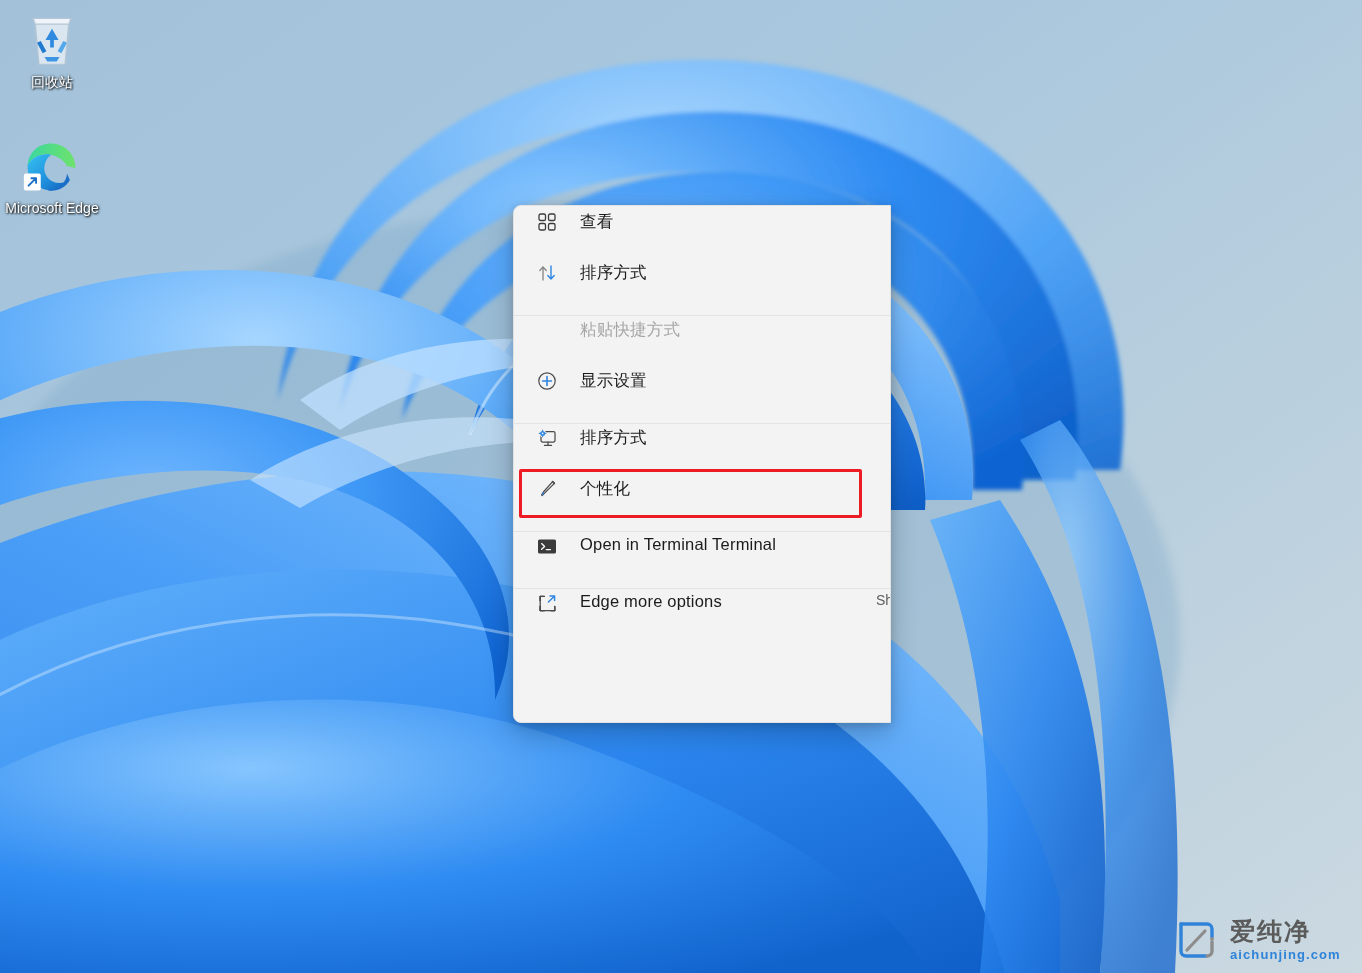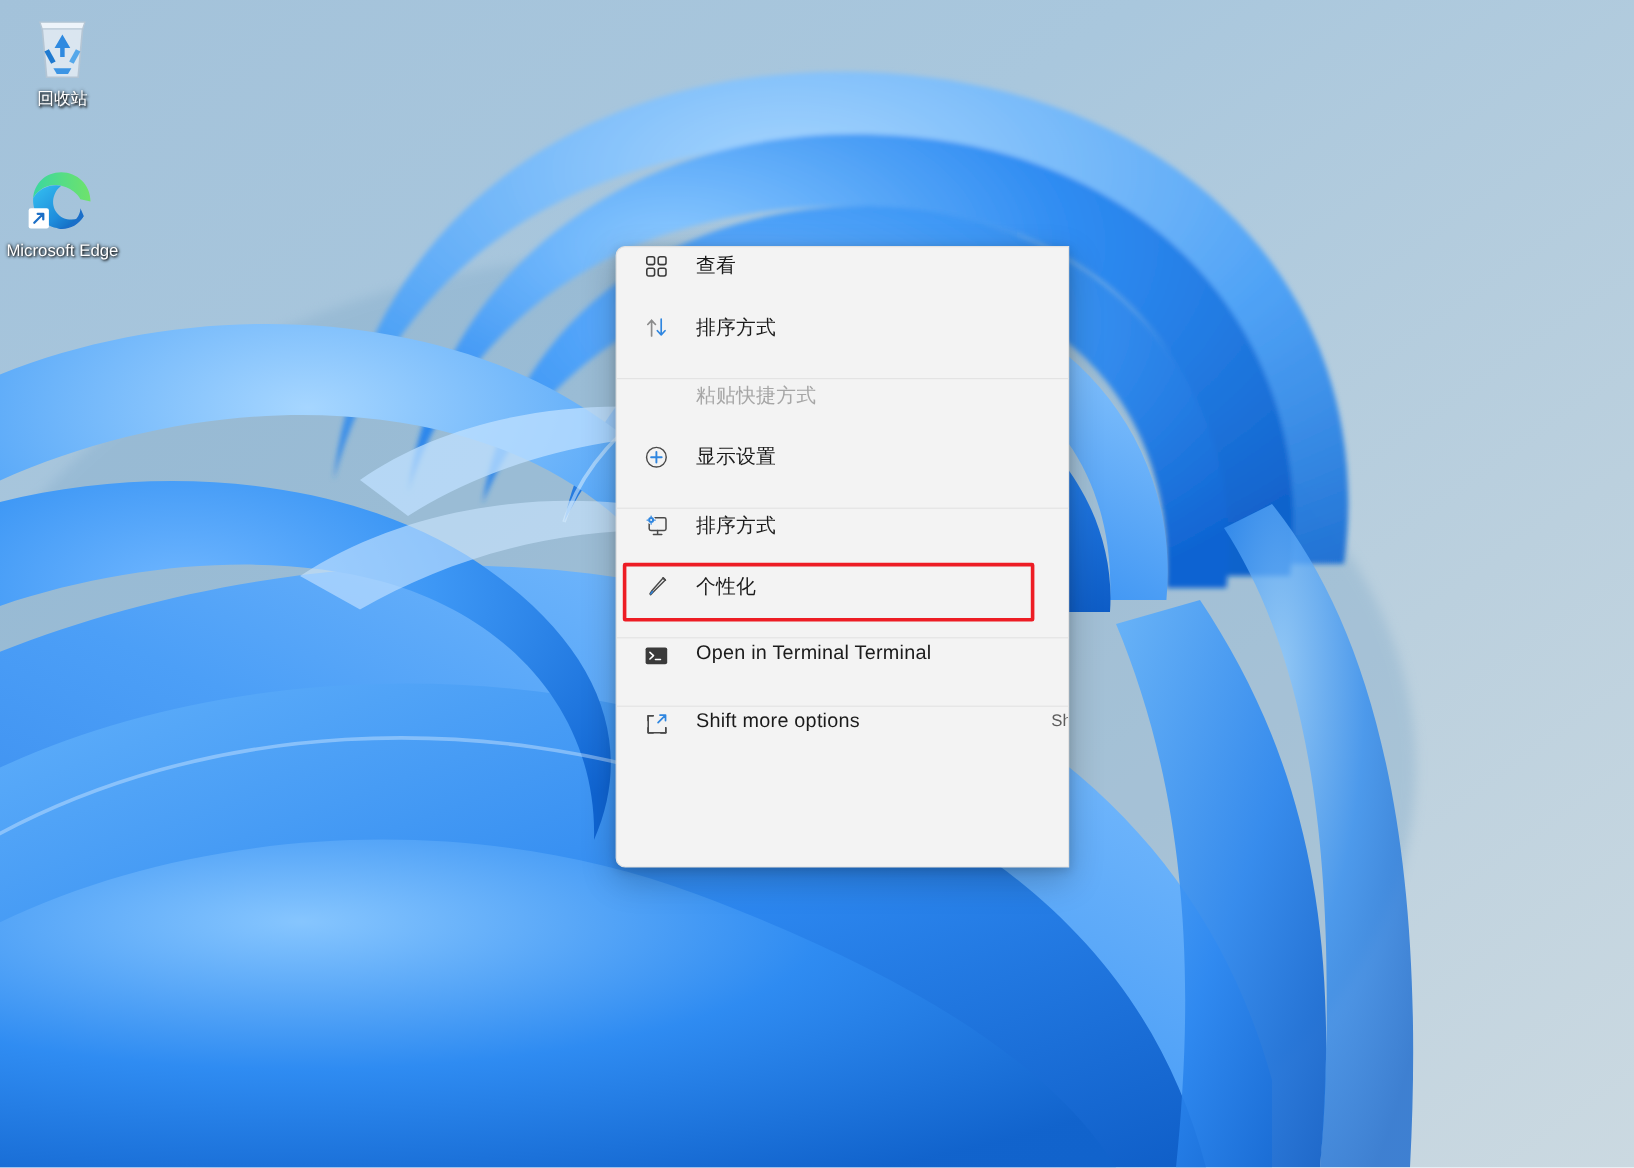--- a/index.html
+++ b/index.html
@@ -339,22 +339,35 @@
       <span class="mi-icon">
         <svg width="19" height="19" viewBox="0 0 19 19">
           <path d="M2.2 6.5 V2.4 H6.3 M2.2 12.5 V16.6 H6.3 M12.7 16.6 H16.8 V12.5" fill="none" stroke="#4a4a4a" stroke-width="1.3" stroke-linecap="round" stroke-linejoin="round"></path>
           <path d="M2.2 2.4 V16.6 H16.8" fill="none" stroke="#4a4a4a" stroke-width="1.3" stroke-linecap="round" stroke-linejoin="round" opacity="0"></path>
           <rect x="2.2" y="2.4" width="14.6" height="14.2" rx="1.4" fill="none" stroke="#4a4a4a" stroke-width="1.3" opacity=".0"></rect>
           <path d="M2.2 2.4 h4.1 M2.2 2.4 v4.1 M2.2 16.6 h4.1 M2.2 16.6 v-4.1 M16.8 16.6 h-4.1 M16.8 16.6 v-4.1" fill="none" stroke="#4a4a4a" stroke-width="1.3" stroke-linecap="round"></path>
           <path d="M2.2 2.4 V16.6 H16.8" fill="none" stroke="#4a4a4a" stroke-width="1.3" stroke-linecap="round" stroke-linejoin="round"></path>
           <path d="M10.4 8.1 L16.6 1.9 M16.6 1.9 h-4.6 M16.6 1.9 v4.6" fill="none" stroke="#2f86e0" stroke-width="1.45" stroke-linecap="round" stroke-linejoin="round"></path>
         </svg>
       </span>
-      <span class="mi-label">Shift more options</span>
+      <span class="mi-label">Edge more options</span>
       <span class="mi-accel">Shift</span>
     </div>
 
   </div>
 
   <div id="highlight-box"></div>
 
+  <div id="watermark">
+    <svg class="wm-mark" viewBox="0 0 44 44">
+      <path d="M5 6 H31 A5 5 0 0 1 36 11 V19" fill="none" stroke="#2f83d8" stroke-width="3.4" stroke-linecap="round"></path>
+      <path d="M5 6 V33 A5 5 0 0 0 10 38 H30" fill="none" stroke="#2f83d8" stroke-width="3.4" stroke-linecap="round"></path>
+      <path d="M11 32 L29 13" fill="none" stroke="#8c8c8c" stroke-width="3.2" stroke-linecap="round"></path>
+      <path d="M36 24 V33 A5 5 0 0 1 31 38" fill="none" stroke="#8c8c8c" stroke-width="3.4" stroke-linecap="round"></path>
+      <circle cx="36" cy="21" r="1.9" fill="#8c8c8c"></circle>
+    </svg>
+    <div class="wm-text">
+      <div class="wm-cn">爱纯净</div>
+      <div class="wm-en">aichunjing.com</div>
+    </div>
+  </div>
 
 </div>
 
 </body></html>

